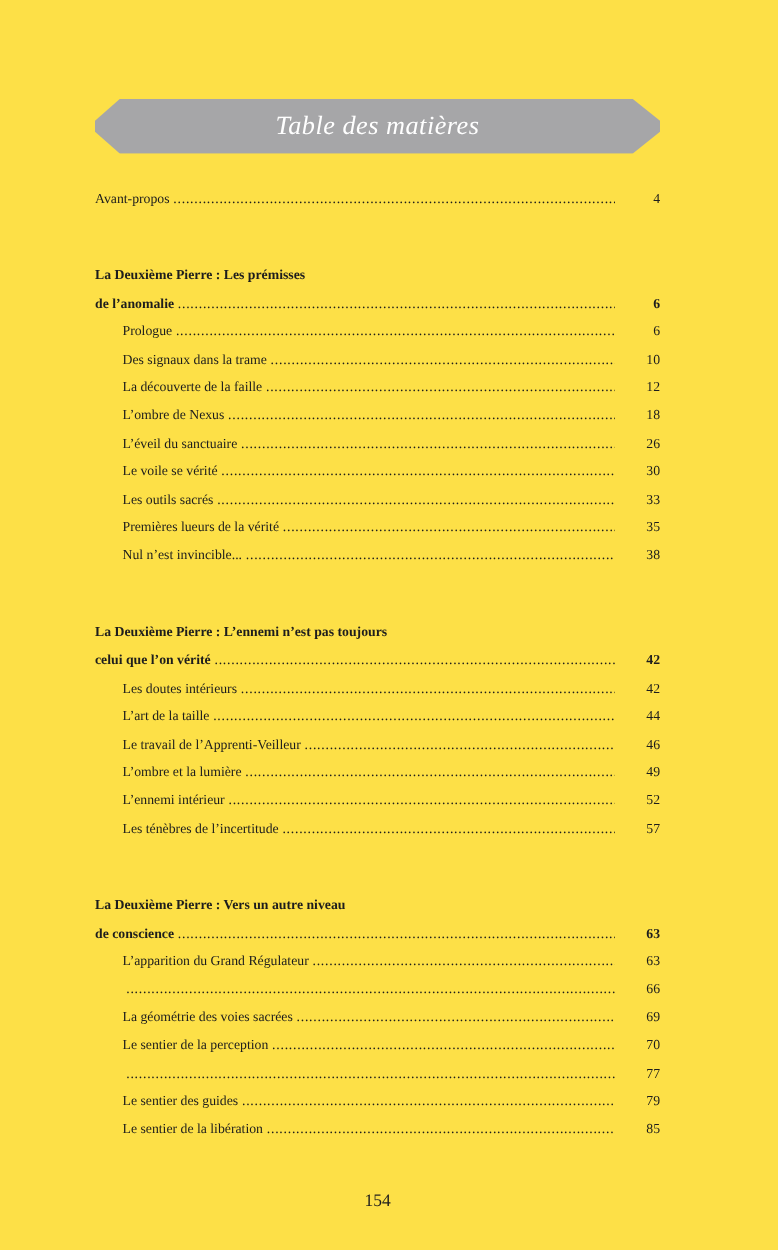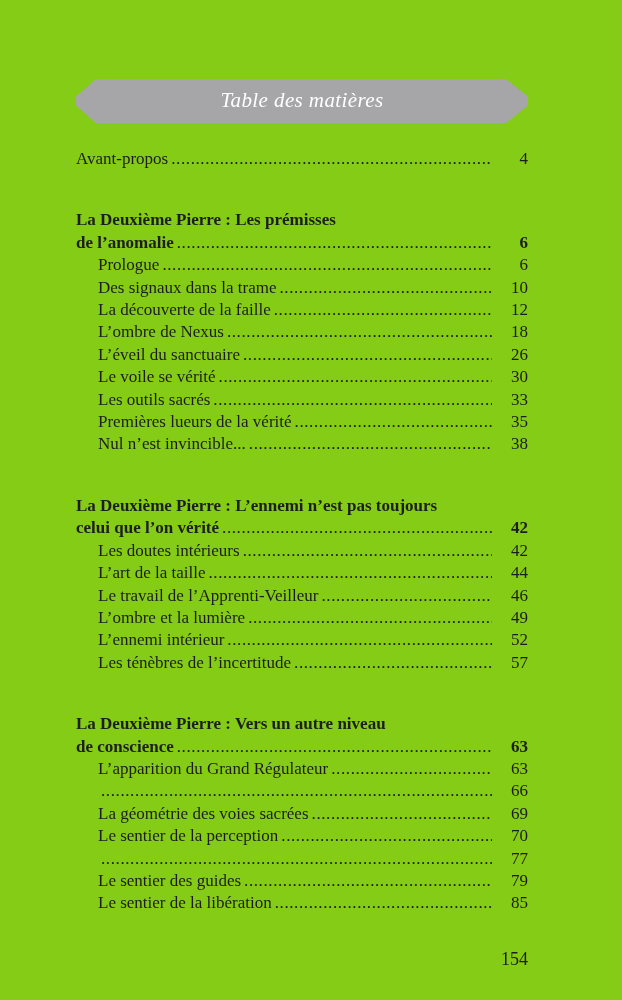--- a/index.html
+++ b/index.html
@@ -1,20 +1,20 @@
 <!DOCTYPE html>
 <html><head>
 <meta charset="utf-8">
 <style>
   html, body { margin: 0; padding: 0; background: #e8e8e8; }
   .page {
     position: relative;
     width: 622px; height: 1000px;
     margin: 0 auto;
-    background: #84cc16;
+    background: #fde047;
     box-sizing: border-box;
     padding: 79px 94px 0 76px;
     font-family: "Liberation Serif", "DejaVu Serif", serif;
     color: #1d1d1d;
     overflow: hidden;
   }
   .banner {
     height: 44px;
     background: #a6a6a8;
     display: flex;
@@ -26,21 +26,21 @@
     font-style: italic;
     font-size: 21px;
     color: #ffffff;
     letter-spacing: 0.4px;
     padding-bottom: 2px;
   }
   .toc { margin-top: 25px; }
   .row {
     display: flex;
     align-items: center;
-    font-size: 17px;
+    font-size: 11px;
     line-height: 22.4px;
   }
   .row .label { flex: none; white-space: nowrap; }
   .row.item { padding-left: 22px; }
   .row.bold { font-weight: bold; }
   .row.bold .dots { font-weight: normal; }
   .dots {
     flex: 1 1 auto;
     overflow: hidden;
     white-space: nowrap;
@@ -55,22 +55,22 @@
     width: 36px;
     text-align: right;
     white-space: nowrap;
   }
   .section { margin-top: 39px; }
   .folio {
     position: absolute;
     bottom: 30px;
     left: 76px;
     width: 452px;
-    text-align: right;
-    font-size: 18px;
+    text-align: center;
+    font-size: 14px;
   }
 </style>
 </head>
 <body>
 
 <div class="page">
   <div class="banner">
     <span class="banner-title">Table des matières</span>
   </div>
   <div class="toc" id="toc">

